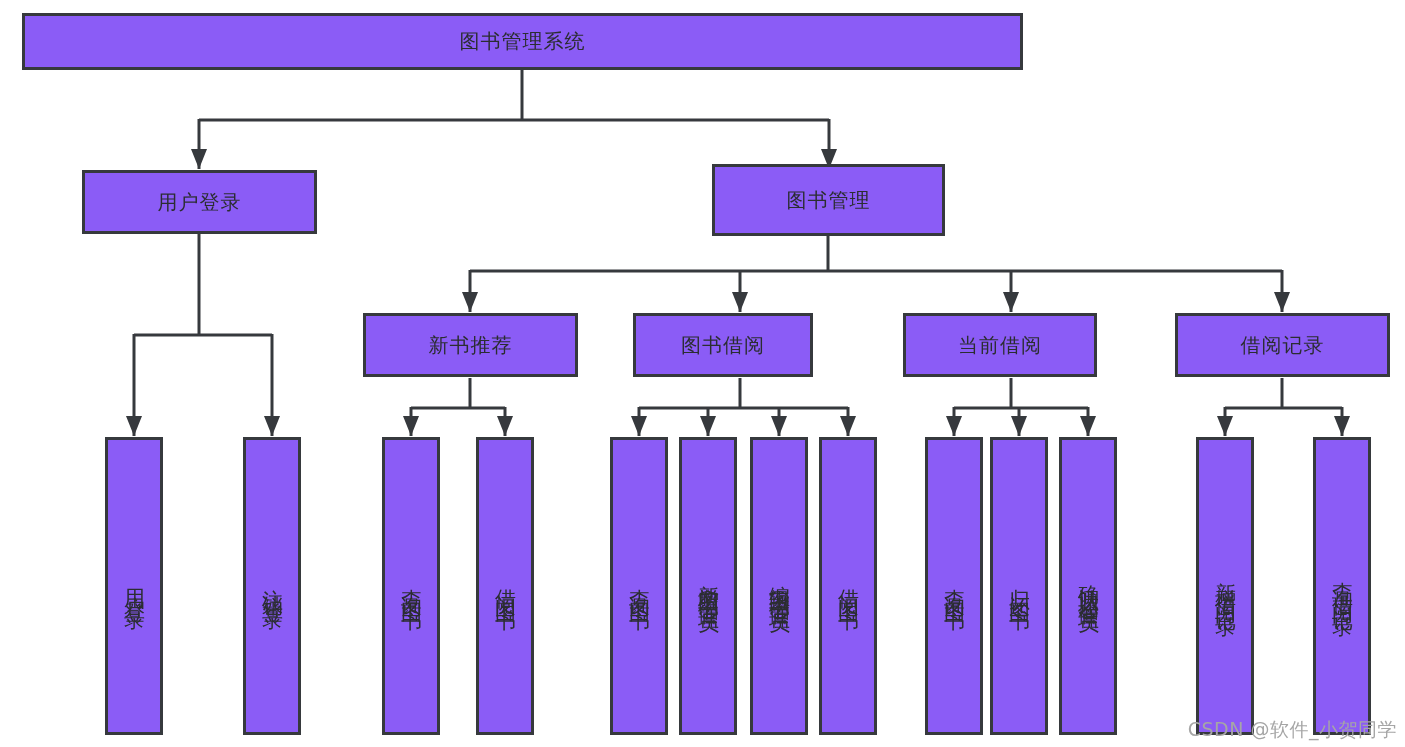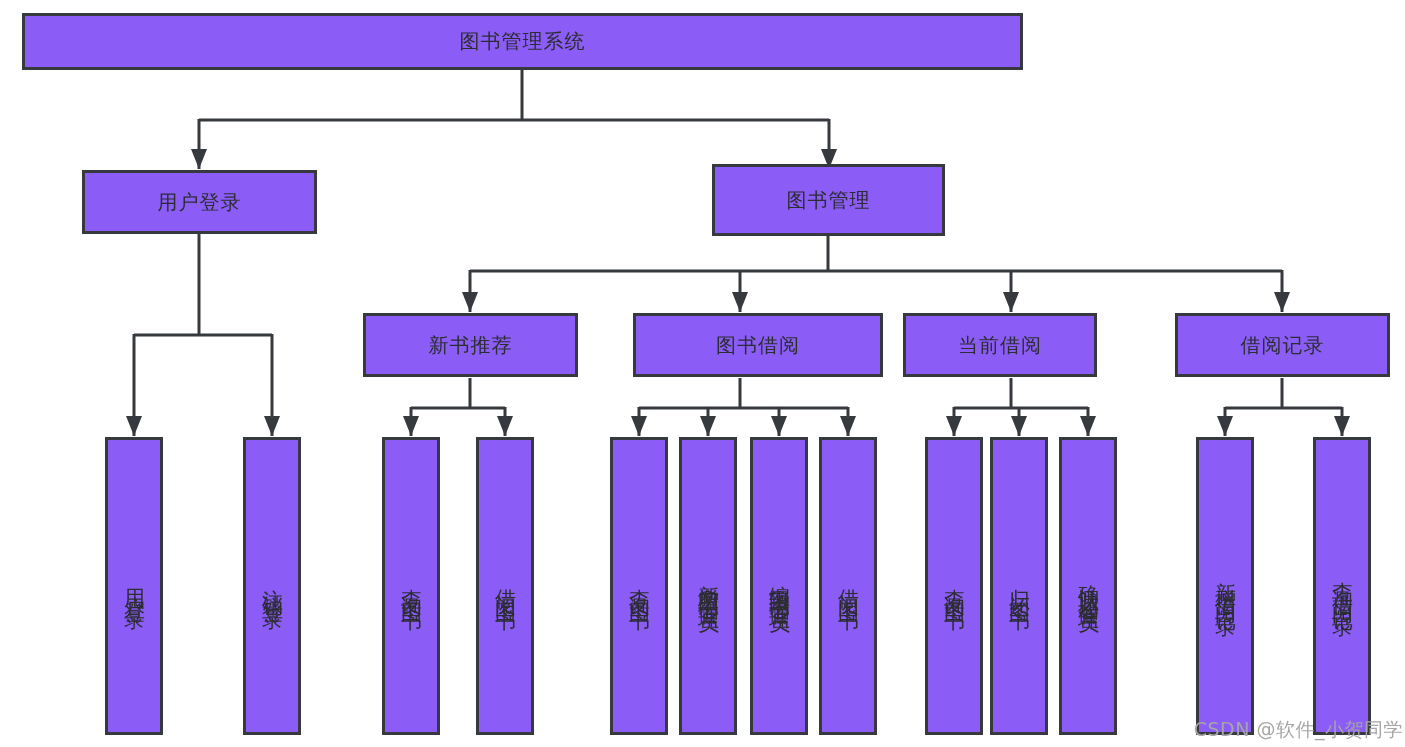--- a/index.html
+++ b/index.html
@@ -36,21 +36,21 @@
   }
   .vbox {
     writing-mode: vertical-rl;
     font-size: 21px;
     letter-spacing: 7px;
     line-height: 1;
   }
   .vbox.long { letter-spacing: 4px; font-size: 21px; }
   .watermark {
     position: absolute;
-    right: 2px;
+    right: 8px;
     bottom: 4px;
     font-size: 19px;
     color: var(--watermark, #a6a6a6);
     letter-spacing: 0.5px;
     z-index: 3;
     white-space: nowrap;
   }
 </style>
 </head>
 <body>
@@ -106,21 +106,21 @@
       <path d="M1342 407 V436" marker-end="url(#arrow)"></path>
     </g>
   </svg>
 
   <div class="node hbox" style="left:22px; top:13px; width:1001px; height:57px;">图书管理系统</div>
 
   <div class="node hbox" style="left:82px; top:170px; width:235px; height:64px;">用户登录</div>
   <div class="node hbox" style="left:712px; top:156px; width:233px; height:72px;margin-top:8px;">图书管理</div>
 
   <div class="node hbox" style="left:363px; top:313px; width:215px; height:64px;text-align:right;">新书推荐</div>
-  <div class="node hbox" style="left:633px; top:313px; width:250px; height:64px;">图书借阅</div>
+  <div class="node hbox" style="left:633px; top:313px; width:180px; height:64px;">图书借阅</div>
   <div class="node hbox" style="left:903px; top:313px; width:194px; height:64px;">当前借阅</div>
   <div class="node hbox" style="left:1175px; top:313px; width:215px; height:64px;font-family:Liberation Serif, serif;">借阅记录</div>
 
   <div class="node vbox" style="left:105px; top:437px; width:58px; height:298px;">用户登录</div>
   <div class="node vbox" style="left:243px; top:437px; width:58px; height:298px;">注销登录</div>
 
   <div class="node vbox" style="left:382px; top:437px; width:58px; height:298px;">查询图书</div>
   <div class="node vbox" style="left:476px; top:437px; width:58px; height:298px;">借阅图书</div>
 
   <div class="node vbox" style="left:610px; top:437px; width:58px; height:298px;">查询图书</div>

